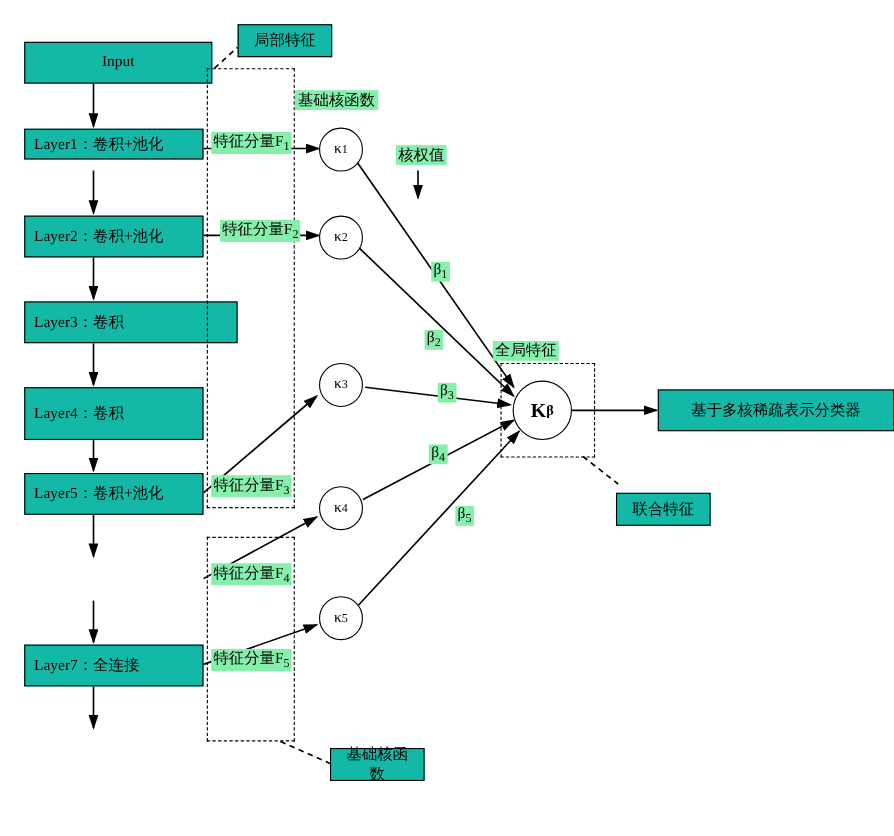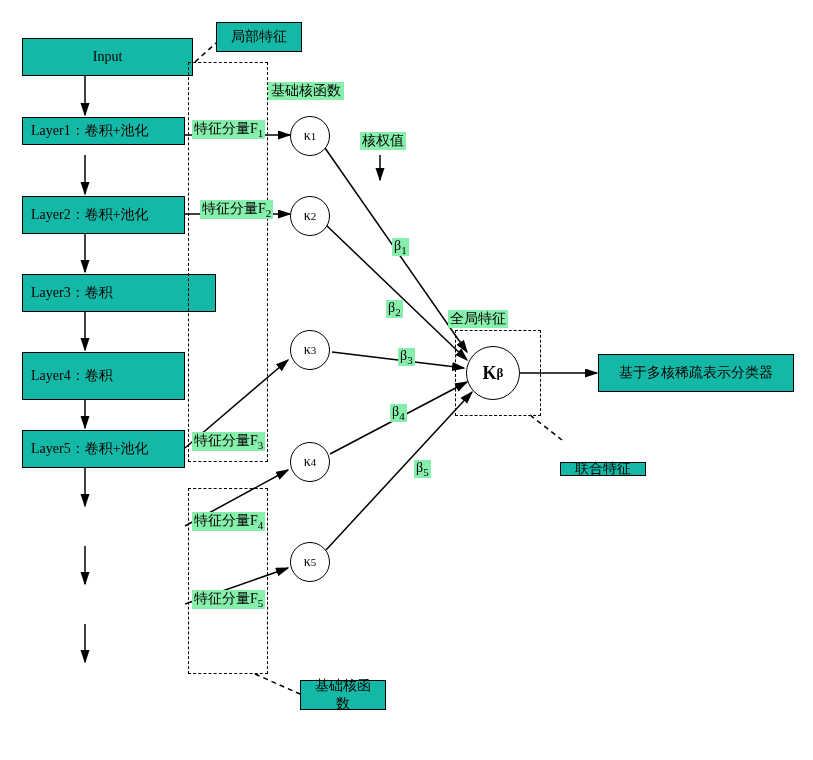--- a/index.html
+++ b/index.html
@@ -68,32 +68,35 @@
     </div>
 <div class="box" style="left:22px;top:274px;width:194px;height:38px">
       <span>Layer3：卷积</span>
     </div>
 <div class="box" style="left:22px;top:352px;width:163px;height:48px">
       <span>Layer4：卷积</span>
     </div>
 <div class="box" style="left:22px;top:430px;width:163px;height:38px">
       <span>Layer5：卷积+池化</span>
     </div>
+<div class="box" style="left:22px;top:586px;width:163px;height:38px">
+      <span>Layer7：全连接</span>
+    </div>
 
 <div class="dashed" style="left:188px;top:62px;width:80px;height:400px"></div>
 <div class="dashed" style="left:188px;top:488px;width:80px;height:186px"></div>
 <div class="dashed" style="left:455px;top:330px;width:86px;height:86px"></div>
 
 <div class="box center" style="left:216px;top:22px;width:86px;height:30px">
       <span>局部特征</span>
     </div>
 <div class="box center" style="left:300px;top:680px;width:86px;height:30px">
       <span>基础核函数</span>
     </div>
-<div class="box center" style="left:560px;top:462px;width:86px;height:14px">
+<div class="box center" style="left:560px;top:448px;width:86px;height:30px">
       <span>联合特征</span>
     </div>
 
 <div class="label" style="left:268px;top:82px;width:76px;text-align:center"><span>基础核函数</span></div>
 <div class="label" style="left:360px;top:132px"><span>核权值</span></div>
 <div class="label" style="left:448px;top:310px"><span>全局特征</span></div>
 
 <div class="label" style="left:192px;top:120px"><span>特征分量F</span><span class="sub">1</span></div>
 <div class="label" style="left:200px;top:200px"><span>特征分量F</span><span class="sub">2</span></div>
 <div class="label" style="left:192px;top:432px"><span>特征分量F</span><span class="sub">3</span></div>
@@ -124,17 +127,17 @@
       <span>K</span>
       <span class="sub" style="font-size:13px">β</span>
     </div>
 
 <div class="label" style="left:392px;top:238px"><span>β</span><span class="sub">1</span></div>
 <div class="label" style="left:386px;top:300px"><span>β</span><span class="sub">2</span></div>
 <div class="label" style="left:398px;top:348px"><span>β</span><span class="sub">3</span></div>
 <div class="label" style="left:390px;top:404px"><span>β</span><span class="sub">4</span></div>
 <div class="label" style="left:414px;top:460px"><span>β</span><span class="sub">5</span></div>
 
-<div class="box center" style="left:598px;top:354px;width:196px;height:38px">
+<div class="box center" style="left:598px;top:354px;width:215px;height:38px">
       <span>基于多核稀疏表示分类器</span>
     </div>
 
 </div>
 
 </body></html>

